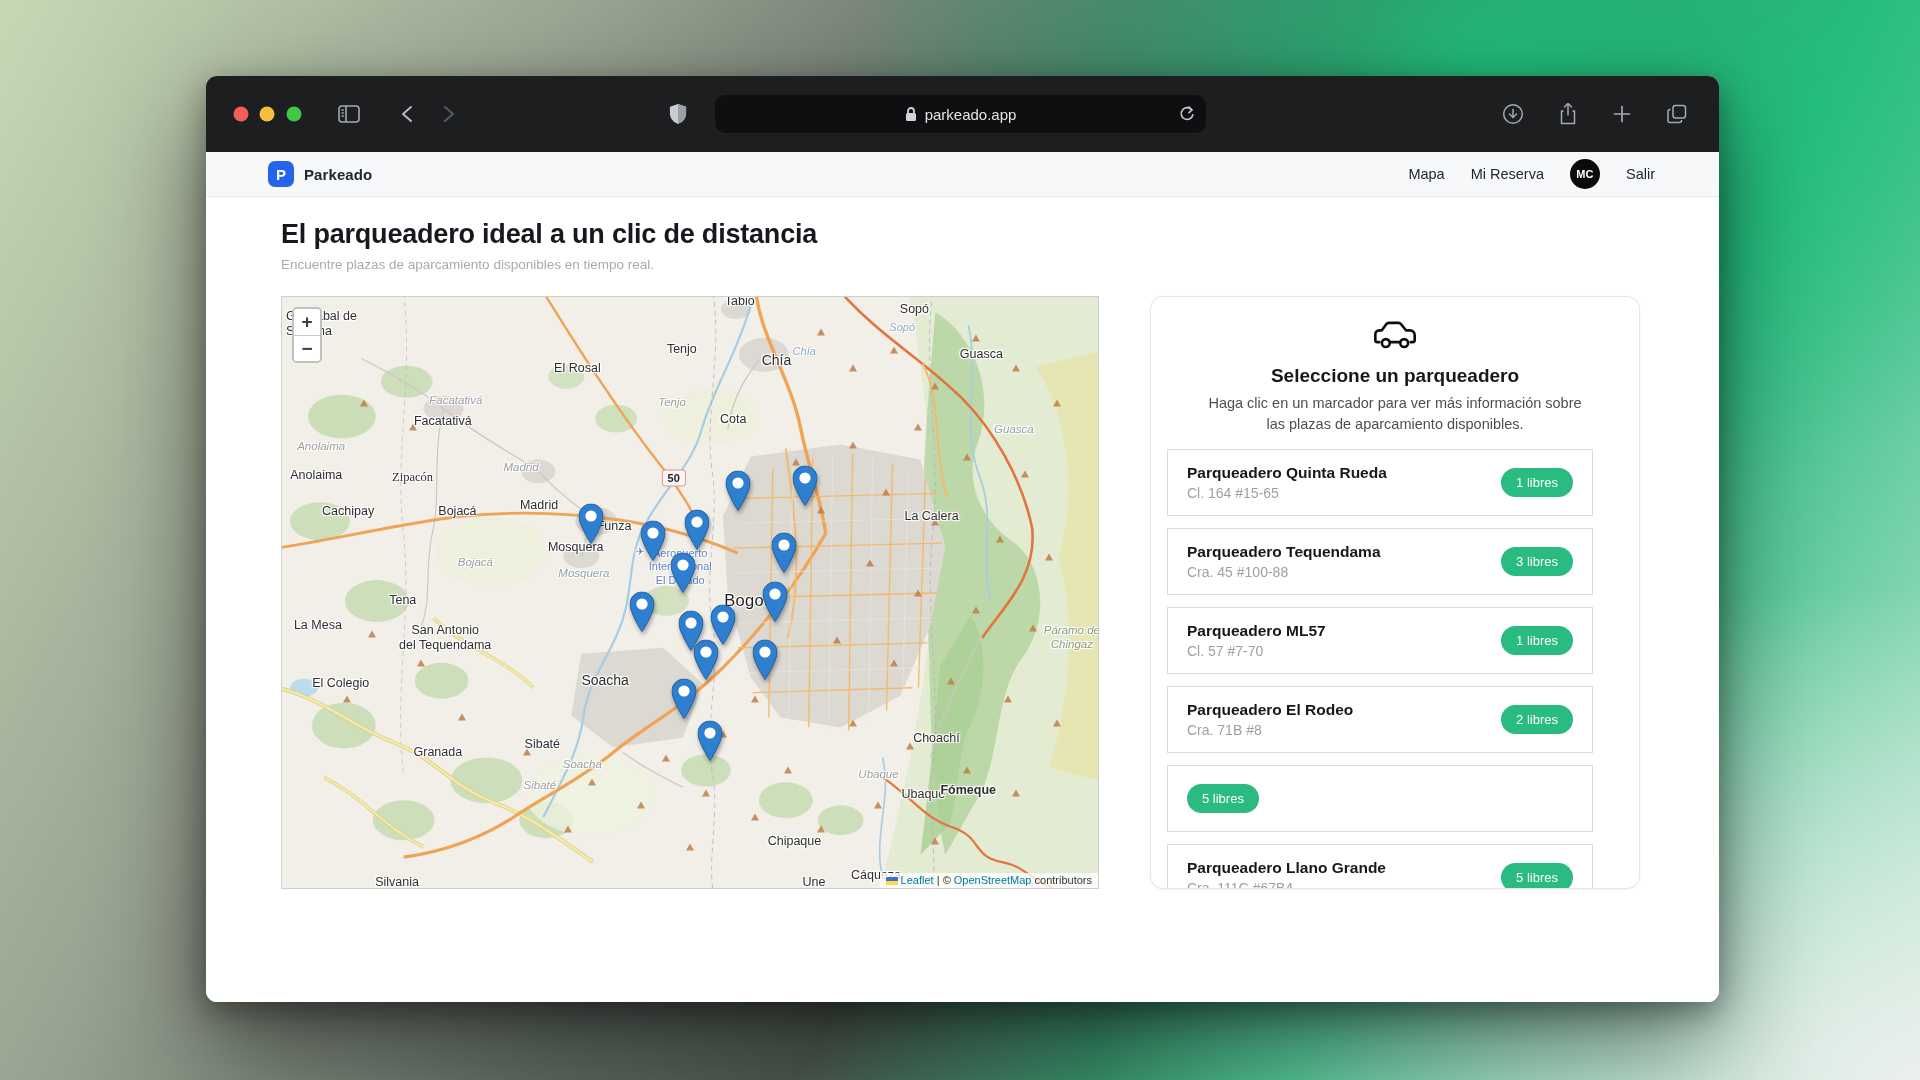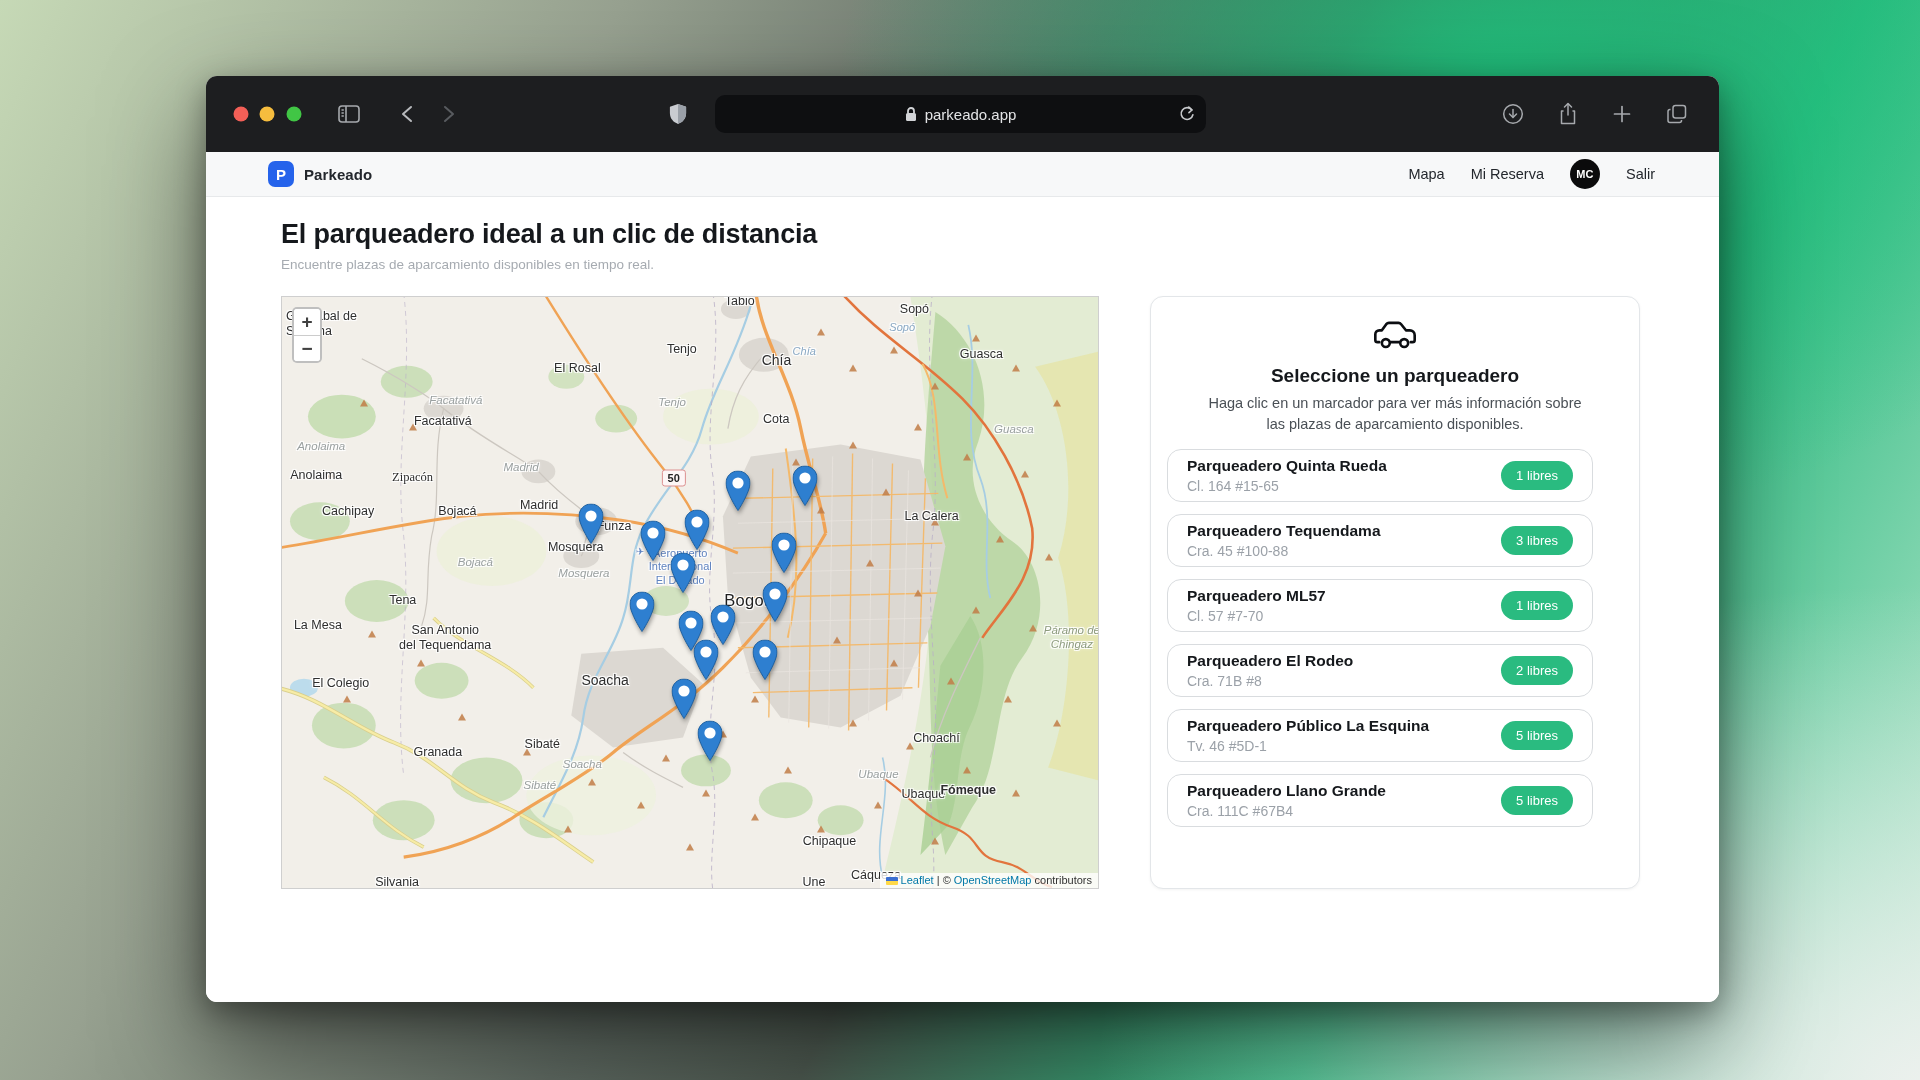--- a/index.html
+++ b/index.html
@@ -73,21 +73,21 @@
   .attribution a { color:#0078A8; text-decoration:none; cursor:pointer; }
   .ua-flag { display:inline-block; width:12px; height:8px; border-radius:1px; margin-right:3px; vertical-align:-1px;
     background:linear-gradient(#3b6fd1 0 50%, #ffd948 50% 100%); }
 
   
   .panel { width:490px; height:593px; border:1px solid #e3e6e9; border-radius:13px; background:#fff;
     overflow:hidden; box-shadow:0 1px 3px rgba(0,0,0,.05); flex:none; text-align:center; padding-top:24px; }
   .panel-heading { font-size:19px; font-weight:700; color:#15181c; margin-top:10px; }
   .panel-desc { font-size:14.5px; color:#4a5056; line-height:1.45; margin:6px auto 0; max-width:392px; }
   .lot-list { list-style:none; margin-top:14px; padding:0 46px 0 16px; display:flex; flex-direction:column; gap:12px; text-align:left; }
-  .lot-item { height:53px; border:1px solid #d9dcdf; border-radius:14px; display:flex; align-items:center;
+  .lot-item { height:67px; border:1px solid #d9dcdf; border-radius:0; display:flex; align-items:center;
     justify-content:space-between; padding:0 19px; background:#fff; cursor:pointer; flex:none; }
   .lot-name { font-size:15.5px; font-weight:700; color:#15181c; }
   .lot-address { font-size:14px; color:#9ba1a8; margin-top:3px; }
   .lot-badge { background:#2abb80; color:#fff; font-size:13px; border-radius:999px; padding:7px 15px; flex:none; }
 </style>
 </head>
 <body>
 
 <div class="window">
 
@@ -326,21 +326,21 @@
 Síquima</span>
             <span class="map-label town" style="left: 56.1%; top: 0.8%;">Tabio</span>
             <span class="map-label town" style="left: 77.5%; top: 2.2%;">Sopó</span>
             <span class="map-label water" style="left: 76%; top: 5.2%;">Sopó</span>
             <span class="map-label town" style="left: 49%; top: 9%;">Tenjo</span>
             <span class="map-label ghost" style="left: 47.8%; top: 17.7%;">Tenjo</span>
             <span class="map-label town-lg" style="left: 60.6%; top: 10.8%;">Chía</span>
             <span class="map-label water" style="left: 64%; top: 9.3%;">Chía</span>
             <span class="map-label town" style="left: 85.7%; top: 9.8%;">Guasca</span>
             <span class="map-label ghost" style="left: 89.7%; top: 22.3%;">Guasca</span>
-            <span class="map-label town" style="left: 55.3%; top: 20.8%; margin-left: 43px;">Cota</span>
+            <span class="map-label town" style="left: 55.3%; top: 20.8%;">Cota</span>
             <span class="map-label town" style="left: 36.2%; top: 12.2%;">El Rosal</span>
             <span class="map-label town" style="left: 19.7%; top: 21.1%;">Facatativá</span>
             <span class="map-label ghost" style="left: 21.3%; top: 17.4%;">Facatativá</span>
             <span class="map-label town" style="left: 16%; top: 30.6%; font-family: Liberation Serif, serif;">Zipacón</span>
             <span class="map-label town" style="left: 4.2%; top: 30.3%;">Anolaima</span>
             <span class="map-label ghost" style="left: 4.8%; top: 25.2%;">Anolaima</span>
             <span class="map-label town" style="left: 8.1%; top: 36.3%;">Cachipay</span>
             <span class="map-label town" style="left: 21.5%; top: 36.3%;">Bojacá</span>
             <span class="map-label ghost" style="left: 23.7%; top: 44.9%;">Bojacá</span>
             <span class="map-label town" style="left: 31.5%; top: 35.3%;">Madrid</span>
@@ -363,21 +363,21 @@
             <span class="map-label town-lg" style="left: 39.6%; top: 65%;">Soacha</span>
             <span class="map-label ghost" style="left: 36.8%; top: 79%;">Soacha</span>
             <span class="map-label town" style="left: 31.9%; top: 75.8%;">Sibaté</span>
             <span class="map-label ghost" style="left: 31.6%; top: 82.6%;">Sibaté</span>
             <span class="map-label town" style="left: 19.1%; top: 77.2%;">Granada</span>
             <span class="map-label town" style="left: 14.1%; top: 99.2%;">Silvania</span>
             <span class="map-label ghost" style="left: 73.1%; top: 80.7%;">Ubaque</span>
             <span class="map-label town" style="left: 80.2%; top: 74.8%;">Choachí</span>
             <span class="map-label town" style="left: 78.6%; top: 84.3%;">Ubaque</span>
             <span class="map-label town" style="left: 84.1%; top: 83.6%; font-weight: bold;">Fómeque</span>
-            <span class="map-label town" style="left: 62.8%; top: 92.2%; margin-left: 35px;">Chipaque</span>
+            <span class="map-label town" style="left: 62.8%; top: 92.2%;">Chipaque</span>
             <span class="map-label town" style="left: 65.2%; top: 99.2%;">Une</span>
             <span class="map-label town" style="left: 72.8%; top: 98%;">Cáqueza</span>
           </div>
         <span class="road-shield" style="left: 48%; top: 30.6%;">50</span>
         <div>
             <div class="marker" style="left: 37.9%; top: 37%;"><svg width="25" height="41" viewBox="0 0 25 41">
                 <path d="M12.5 0.5 C5.9 0.5 0.5 5.9 0.5 12.5 C0.5 21.8 12.5 40 12.5 40 S24.5 21.8 24.5 12.5 C24.5 5.9 19.1 0.5 12.5 0.5 Z" fill="#2e7fd0" stroke="#1e5f9e"></path>
                 <circle cx="12.5" cy="12.5" r="5.6" fill="#ffffff"></circle>
               </svg></div>
             <div class="marker" style="left: 45.5%; top: 40%;"><svg width="25" height="41" viewBox="0 0 25 41">
@@ -485,24 +485,20 @@
 
   <li class="lot-item">
     <div class="lot-info">
       <div class="lot-name">Parqueadero El Rodeo</div>
       <div class="lot-address">Cra. 71B #8</div>
     </div>
     <span class="lot-badge">2 libres</span>
   </li>
 
   <li class="lot-item">
-    <div class="lot-info">
-      <div class="lot-name">Parqueadero Público La Esquina</div>
-      <div class="lot-address">Tv. 46 #5D-1</div>
-    </div>
     <span class="lot-badge">5 libres</span>
   </li>
 
   <li class="lot-item">
     <div class="lot-info">
       <div class="lot-name">Parqueadero Llano Grande</div>
       <div class="lot-address">Cra. 111C #67B4</div>
     </div>
     <span class="lot-badge">5 libres</span>
   </li>

